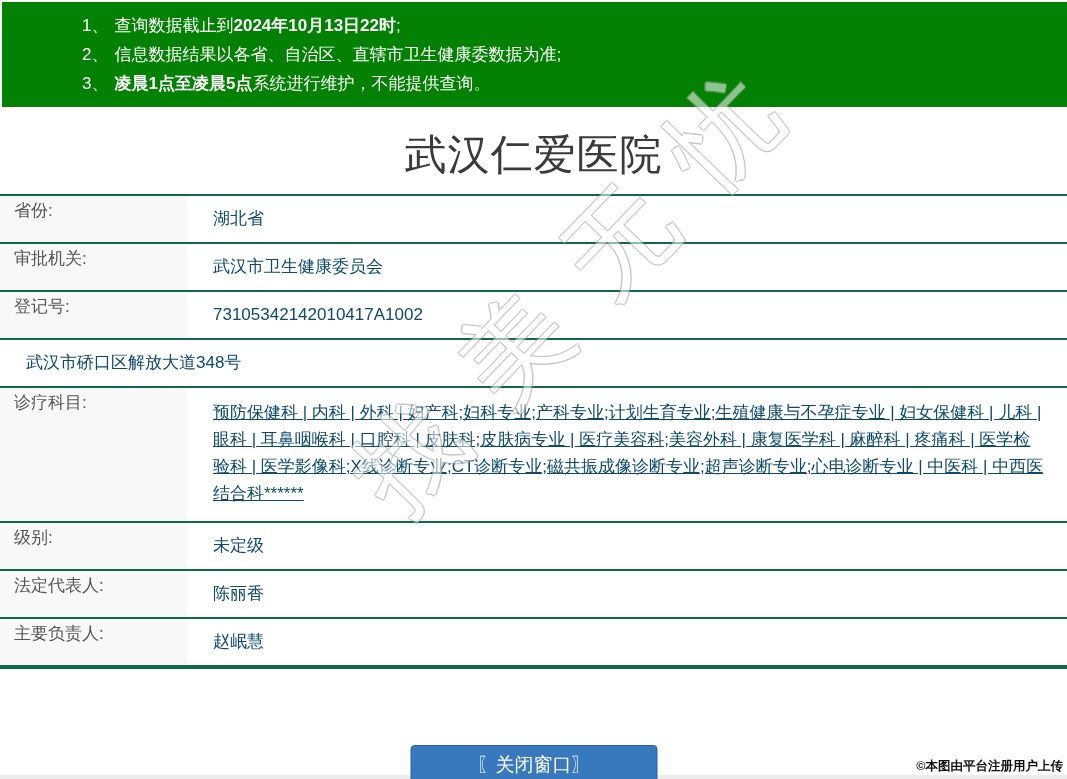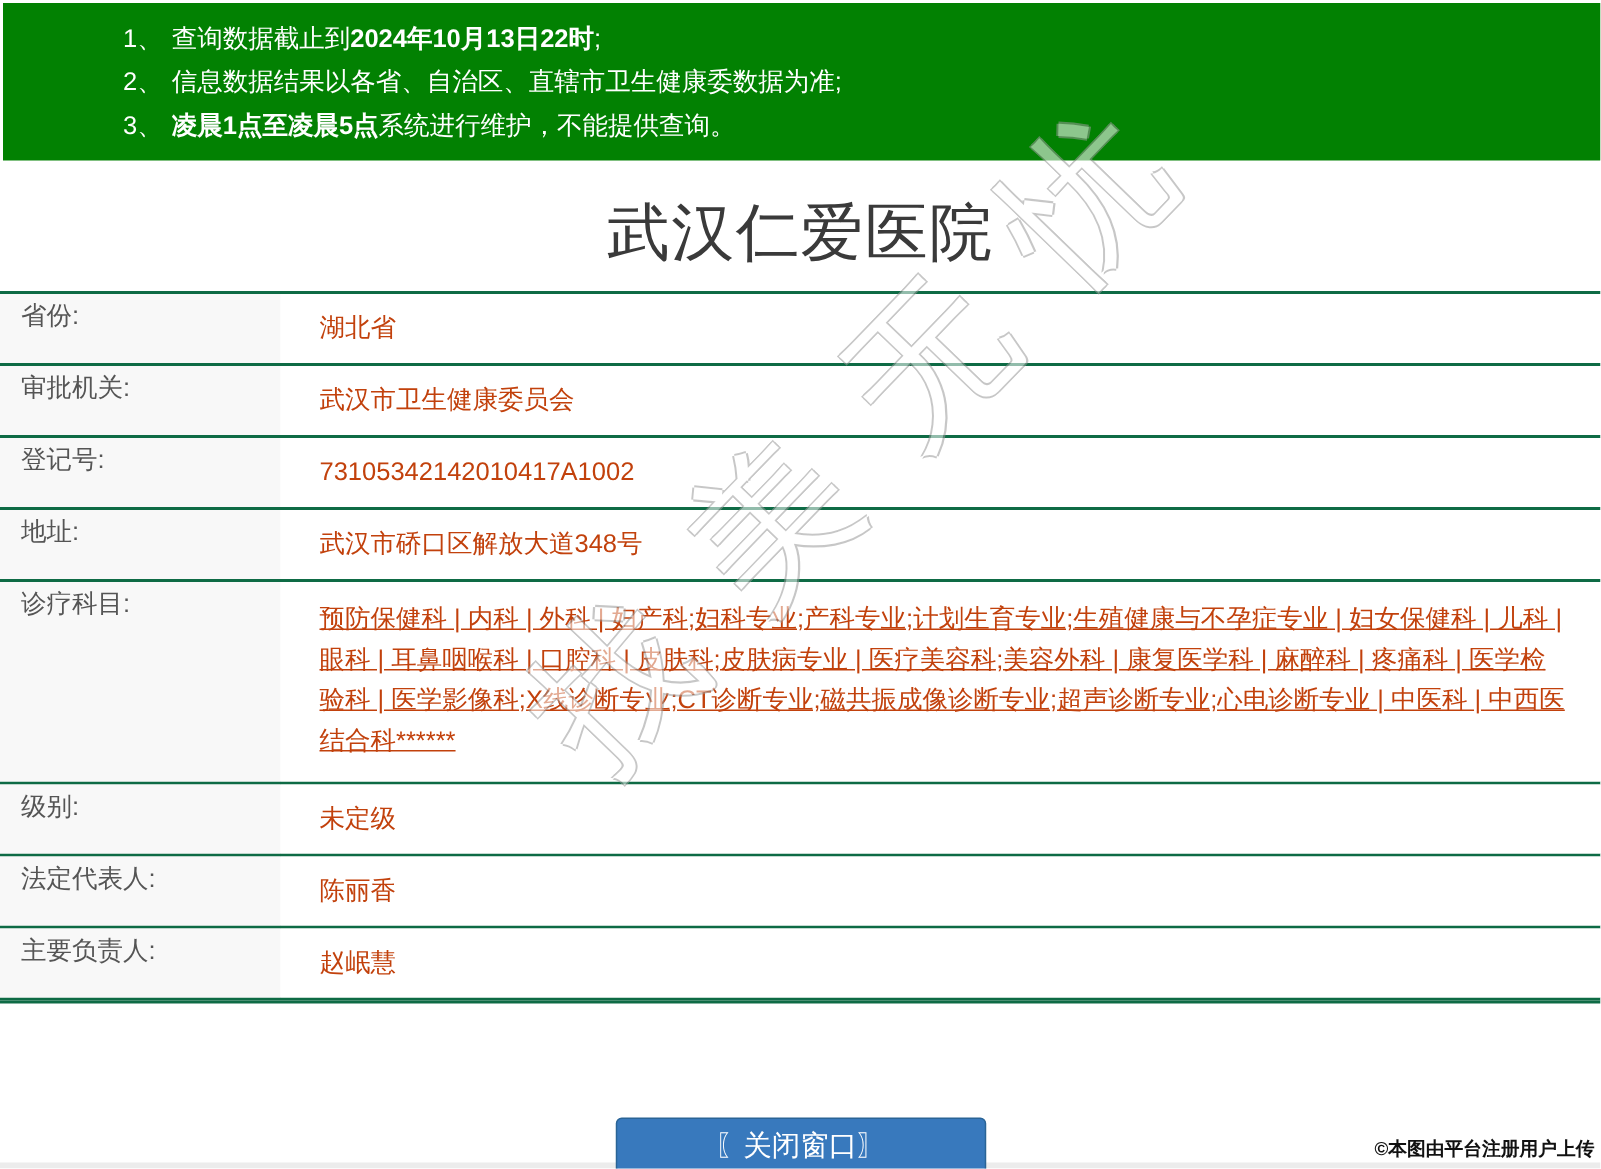--- a/index.html
+++ b/index.html
@@ -31,21 +31,21 @@
   }
   .row{display:flex;border-bottom:2px solid #0e6b45;}
   .row-label{
     width:187px;flex:0 0 187px;background:#f8f8f8;
     padding:4px 0 12px 14px;box-sizing:border-box;
     color:#555555;font-size:17px;line-height:22px;
   }
   .row-value{
     flex:1;background:#ffffff;
     padding:12px 22px 12px 26px;box-sizing:border-box;
-    color:#c2410c;font-size:17px;line-height:22px;
+    color:#0c4a6e;font-size:17px;line-height:22px;
   }
   .row.subjects .row-value{line-height:27px;padding-top:11px;padding-bottom:14px;text-decoration:underline;}
   
   .watermark{
     position:absolute;left:375px;top:425px;z-index:5;
     font-size:105px;letter-spacing:45px;white-space:nowrap;
     transform:rotate(-46deg);transform-origin:0 50%;
     color:#ffffff;opacity:0.55;pointer-events:none;
     text-shadow:1px 1px 0 #9a9a9a,-1px -1px 0 #9a9a9a,1px -1px 0 #9a9a9a,-1px 1px 0 #9a9a9a;
   }
@@ -89,21 +89,20 @@
   </div>
   <div class="row">
     <div class="row-label">审批机关:</div>
     <div class="row-value">武汉市卫生健康委员会</div>
   </div>
   <div class="row">
     <div class="row-label">登记号:</div>
     <div class="row-value">73105342142010417A1002</div>
   </div>
   <div class="row">
-    <div class="row-label">地址:</div>
     <div class="row-value">武汉市硚口区解放大道348号</div>
   </div>
   <div class="row subjects">
     <div class="row-label">诊疗科目:</div>
     <div class="row-value">预防保健科 | 内科 | 外科 | 妇产科;妇科专业;产科专业;计划生育专业;生殖健康与不孕症专业 | 妇女保健科 | 儿科 | 眼科 | 耳鼻咽喉科 | 口腔科 | 皮肤科;皮肤病专业 | 医疗美容科;美容外科 | 康复医学科 | 麻醉科 | 疼痛科 | 医学检验科 | 医学影像科;X线诊断专业;CT诊断专业;磁共振成像诊断专业;超声诊断专业;心电诊断专业 | 中医科 | 中西医结合科******</div>
   </div>
   <div class="row">
     <div class="row-label">级别:</div>
     <div class="row-value">未定级</div>
   </div>

